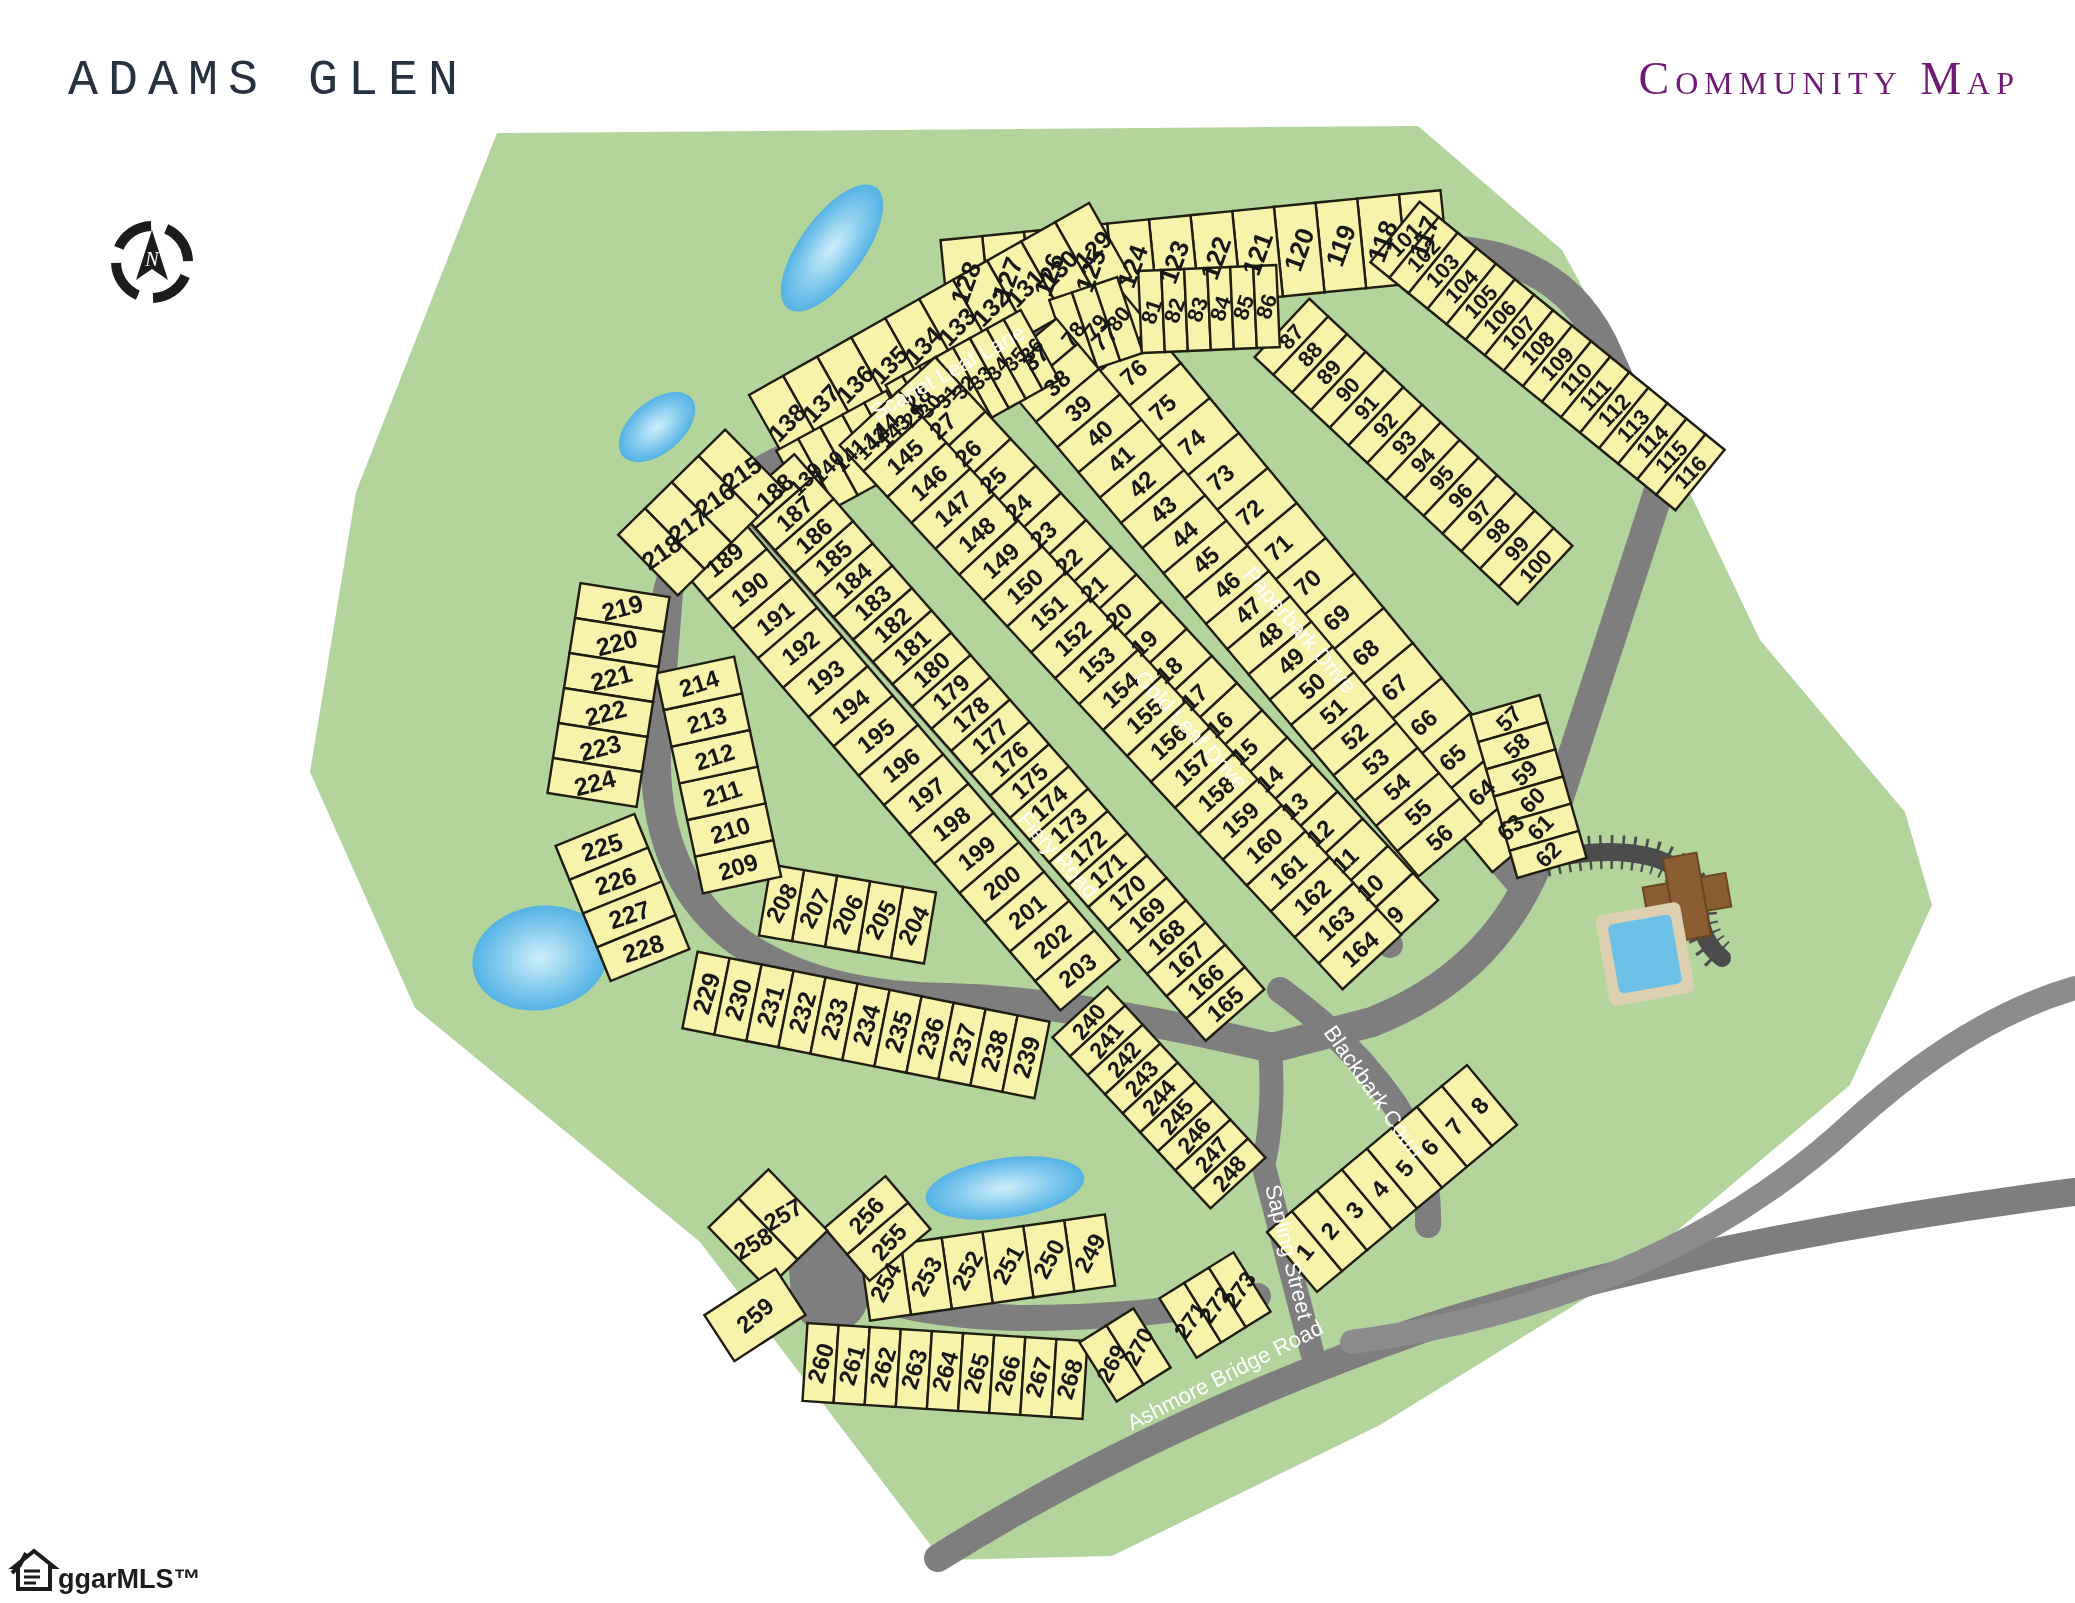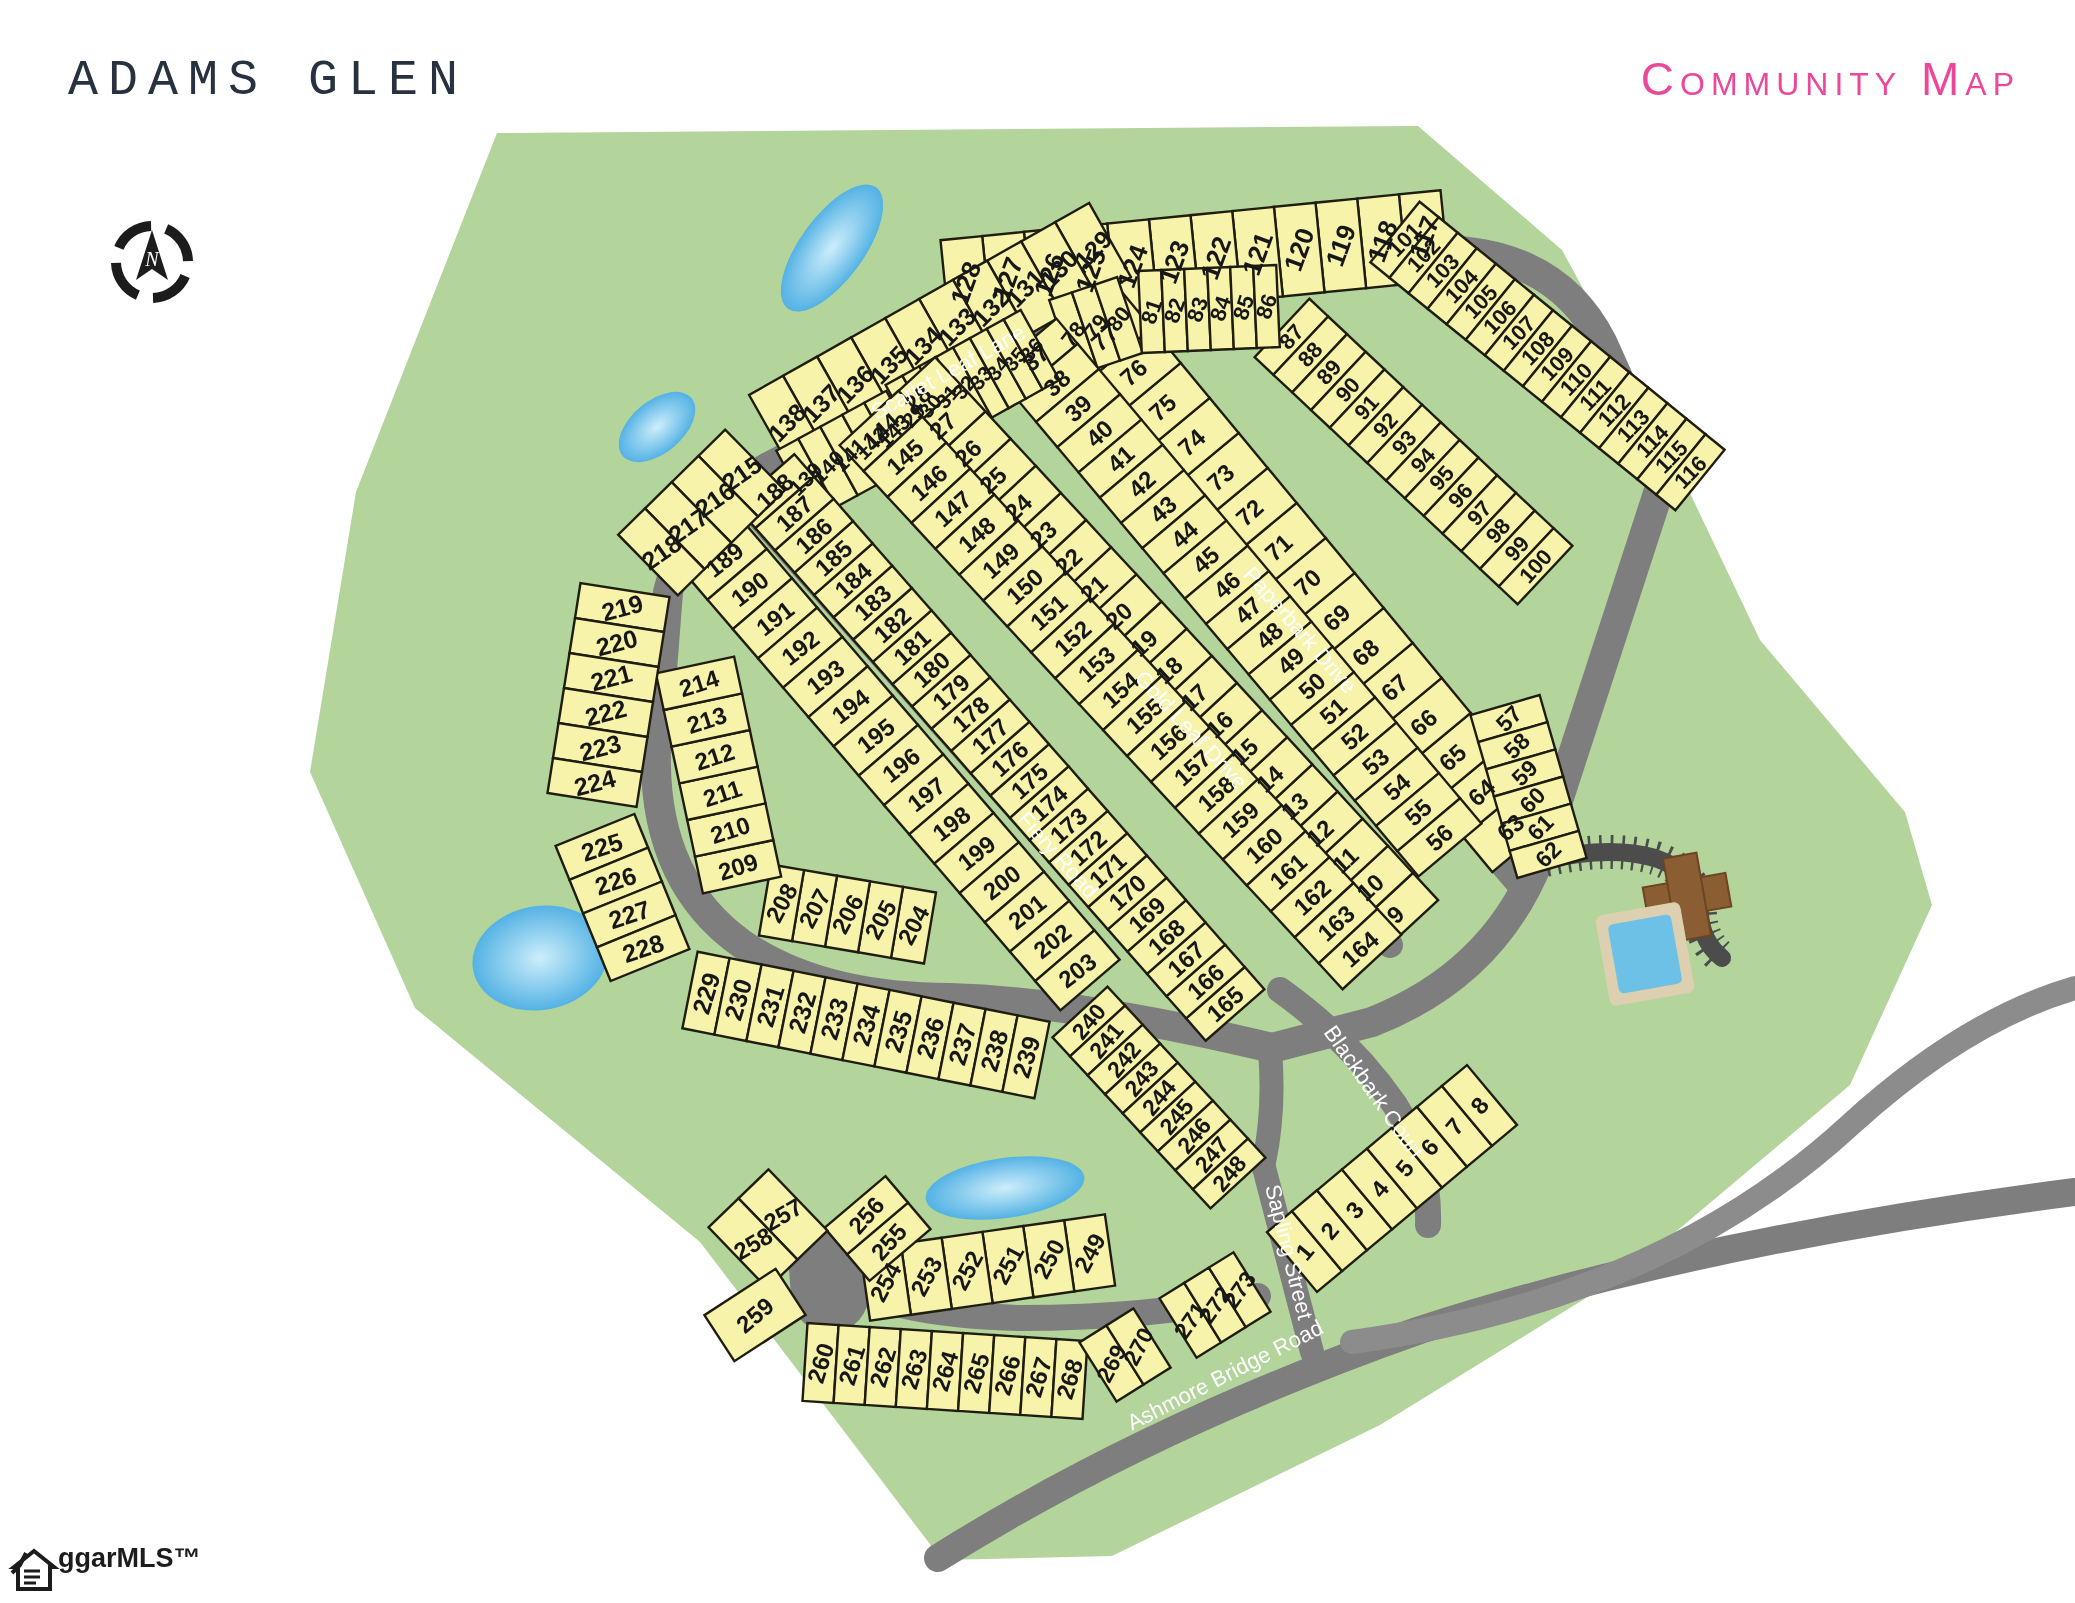--- a/index.html
+++ b/index.html
@@ -1,24 +1,24 @@
 <!DOCTYPE html>
 <html><head>
 <meta charset="utf-8">
 <style>
   html,body{margin:0;padding:0;background:#ffffff;}
   .page{position:relative;width:2075px;height:1603px;background:#ffffff;overflow:hidden;
         font-family:"Liberation Sans",sans-serif;}
   .title{position:absolute;left:68px;top:52px;font-family:Liberation Mono, monospace;
          font-size:50px;font-weight:400;letter-spacing:10px;color:#273140;}
-  .subtitle{position:absolute;right:55px;top:52px;font-family:Liberation Sans, sans-serif;
-         font-variant:small-caps;font-size:46px;letter-spacing:6px;color:#ec4899;}
+  .subtitle{position:absolute;right:55px;top:52px;font-family:Liberation Serif, serif;
+         font-variant:small-caps;font-size:46px;letter-spacing:6px;color:#701a75;}
   #map{position:absolute;left:0;top:0;}
   .compass{position:absolute;left:104px;top:214px;}
-  .watermark{position:absolute;left:6px;bottom:8px;display:flex;align-items:flex-start;
+  .watermark{position:absolute;left:6px;bottom:8px;display:flex;align-items:flex-end;
          color:#1c1c1c;font-size:27px;font-weight:700;letter-spacing:0px;}
   .watermark svg{margin-right:-4px;}
 </style>
 </head>
 <body>
 
 <div class="page">
 
   <svg id="map" width="2075" height="1603" viewBox="0 0 2075 1603">
       <defs>

